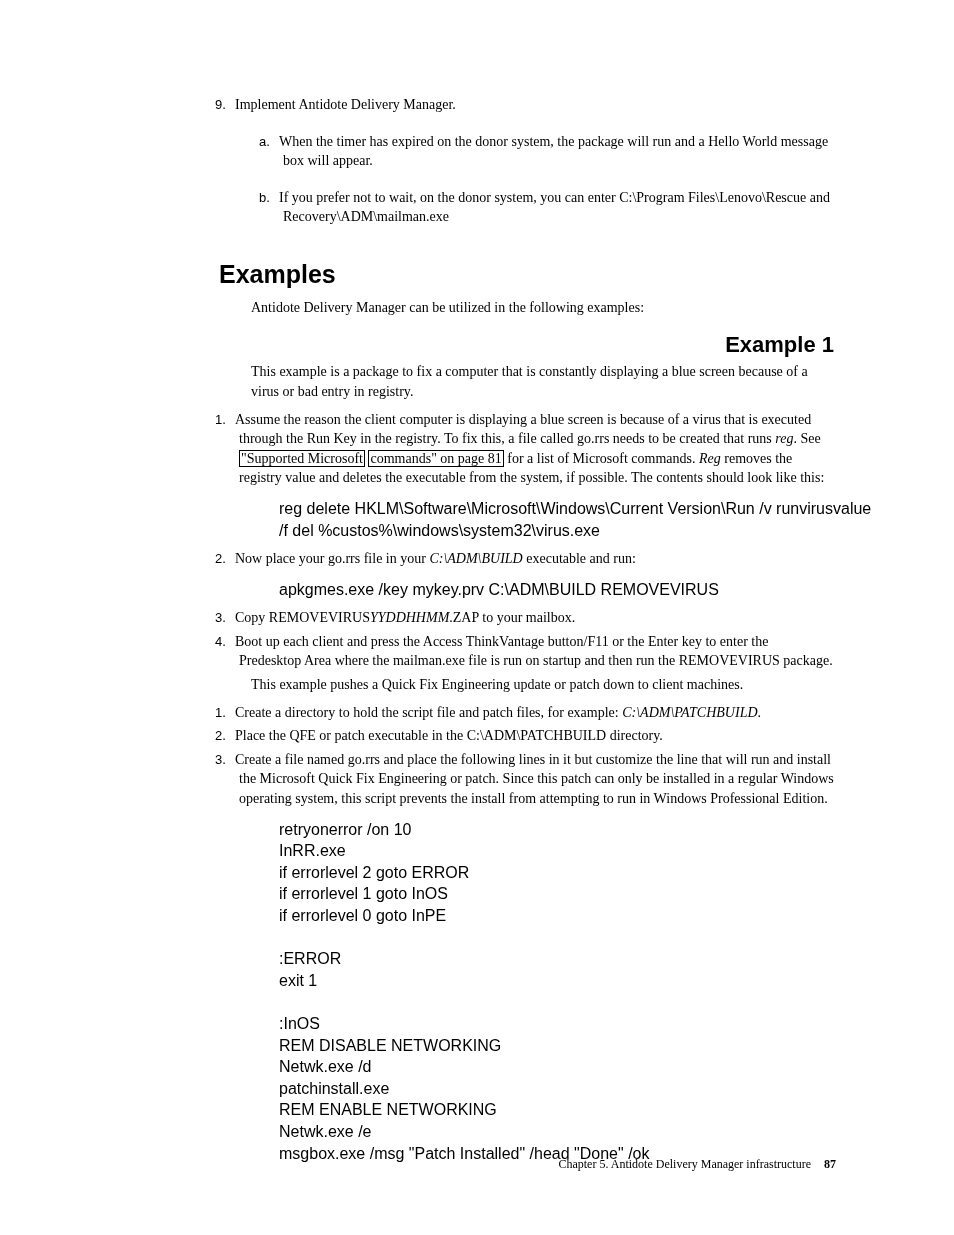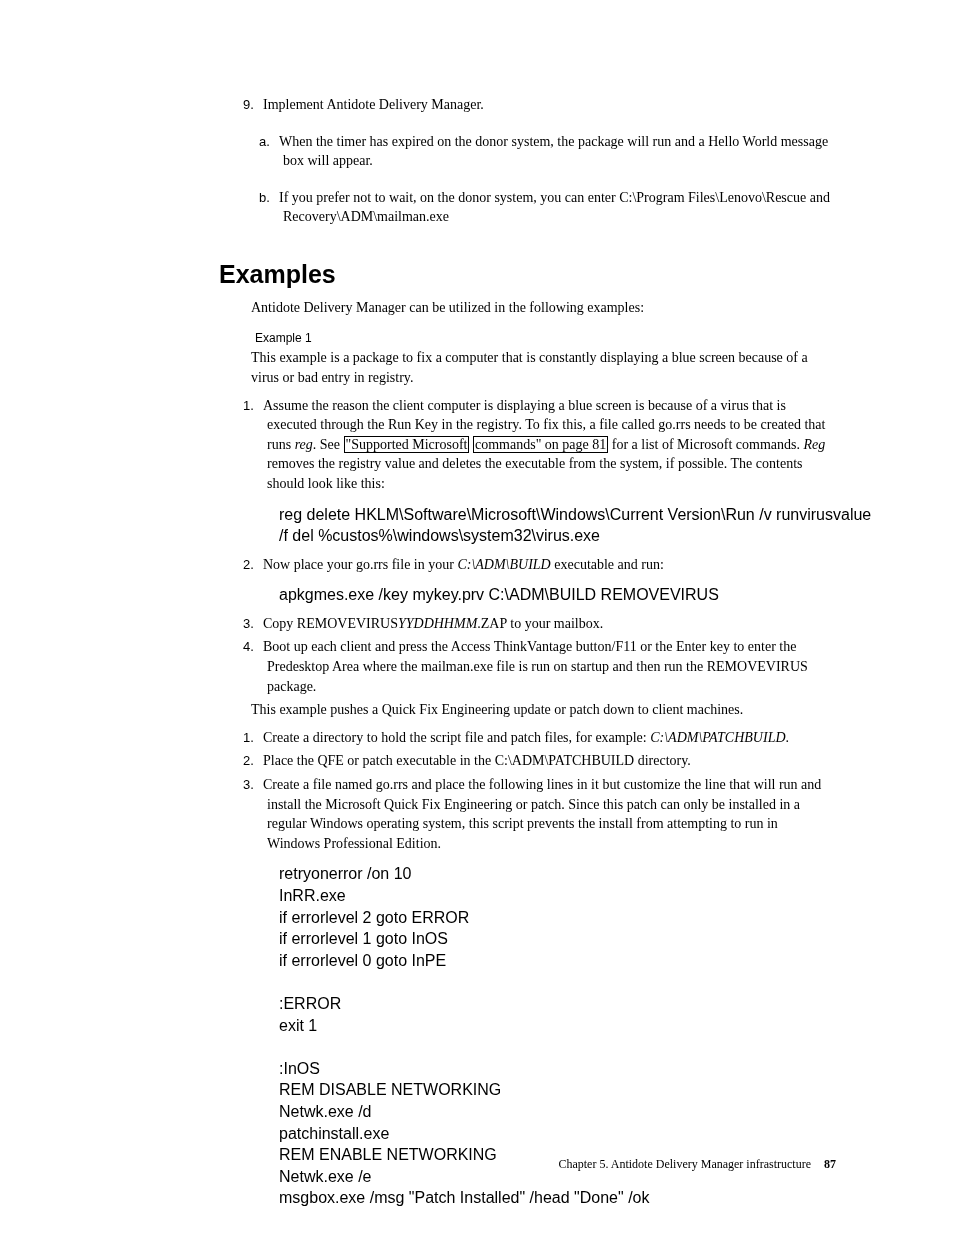--- a/index.html
+++ b/index.html
@@ -12,21 +12,21 @@
     background: #fff;
   }
   .page {
     width: 954px;
     height: 1235px;
     position: relative;
     box-sizing: border-box;
     padding: 95px 120px 60px 225px;
   }
   .list-level1 {
-    margin: 0 0 4px 42px;
+    margin: 0 0 4px 14px;
   }
   .list-level1 .num {
     display: inline-block;
     width: 20px;
     margin-left: -24px;
     font-family: Arial, Helvetica, sans-serif;
     font-size: 13px;
   }
   .list-level2 {
     margin: 17px 0 4px 58px;
@@ -39,23 +39,24 @@
     font-size: 13px;
   }
   .h1 {
     font-family: Arial, Helvetica, sans-serif;
     font-weight: bold;
     font-size: 25px;
     margin: 30px 0 6px -6px;
   }
   .h2 {
     font-family: Arial, Helvetica, sans-serif;
-    font-weight: normal;
-    font-size: 12px;
+    font-weight: bold;
+    font-size: 22px;
     margin: 12px 0 2px 30px;
+    text-align: right;
   }
   .para {
     margin: 0 0 8px 26px;
   }
   .pre {
     font-family: Liberation Sans, sans-serif;
     font-size: 16px;
     white-space: pre;
     margin: 10px 0 8px 54px;
     line-height: 1.35;

